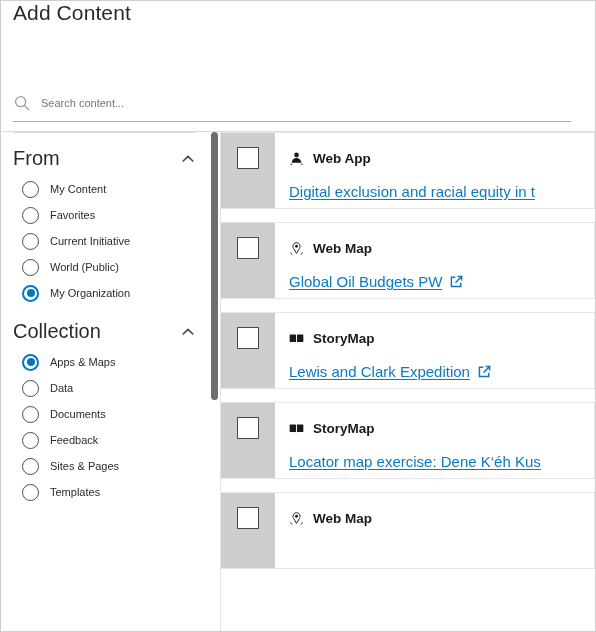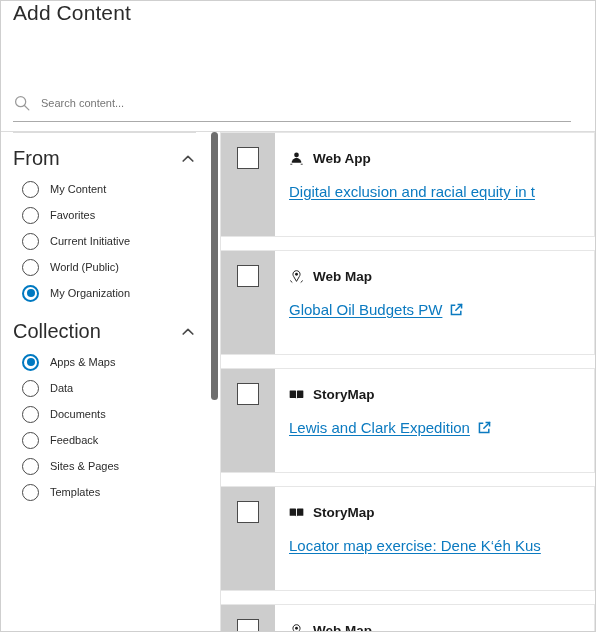--- a/index.html
+++ b/index.html
@@ -181,21 +181,21 @@
     position: absolute;
     left: 220px; top: 131px;
     width: 374px;
     height: 499px;
     overflow: hidden;
     background: #ffffff;
   }
   .result-card {
     position: relative;
     display: flex;
-    height: 105px;
+    height: 77px;
     margin-bottom: 13px;
     background: #ffffff;
     border-top: 1px solid #e6e6e6;
     border-bottom: 1px solid #e6e6e6;
     border-right: 1px solid #e6e6e6;
   }
   .card-thumb {
     width: 54px;
     flex: 0 0 auto;
     background: #cdcdcd;

